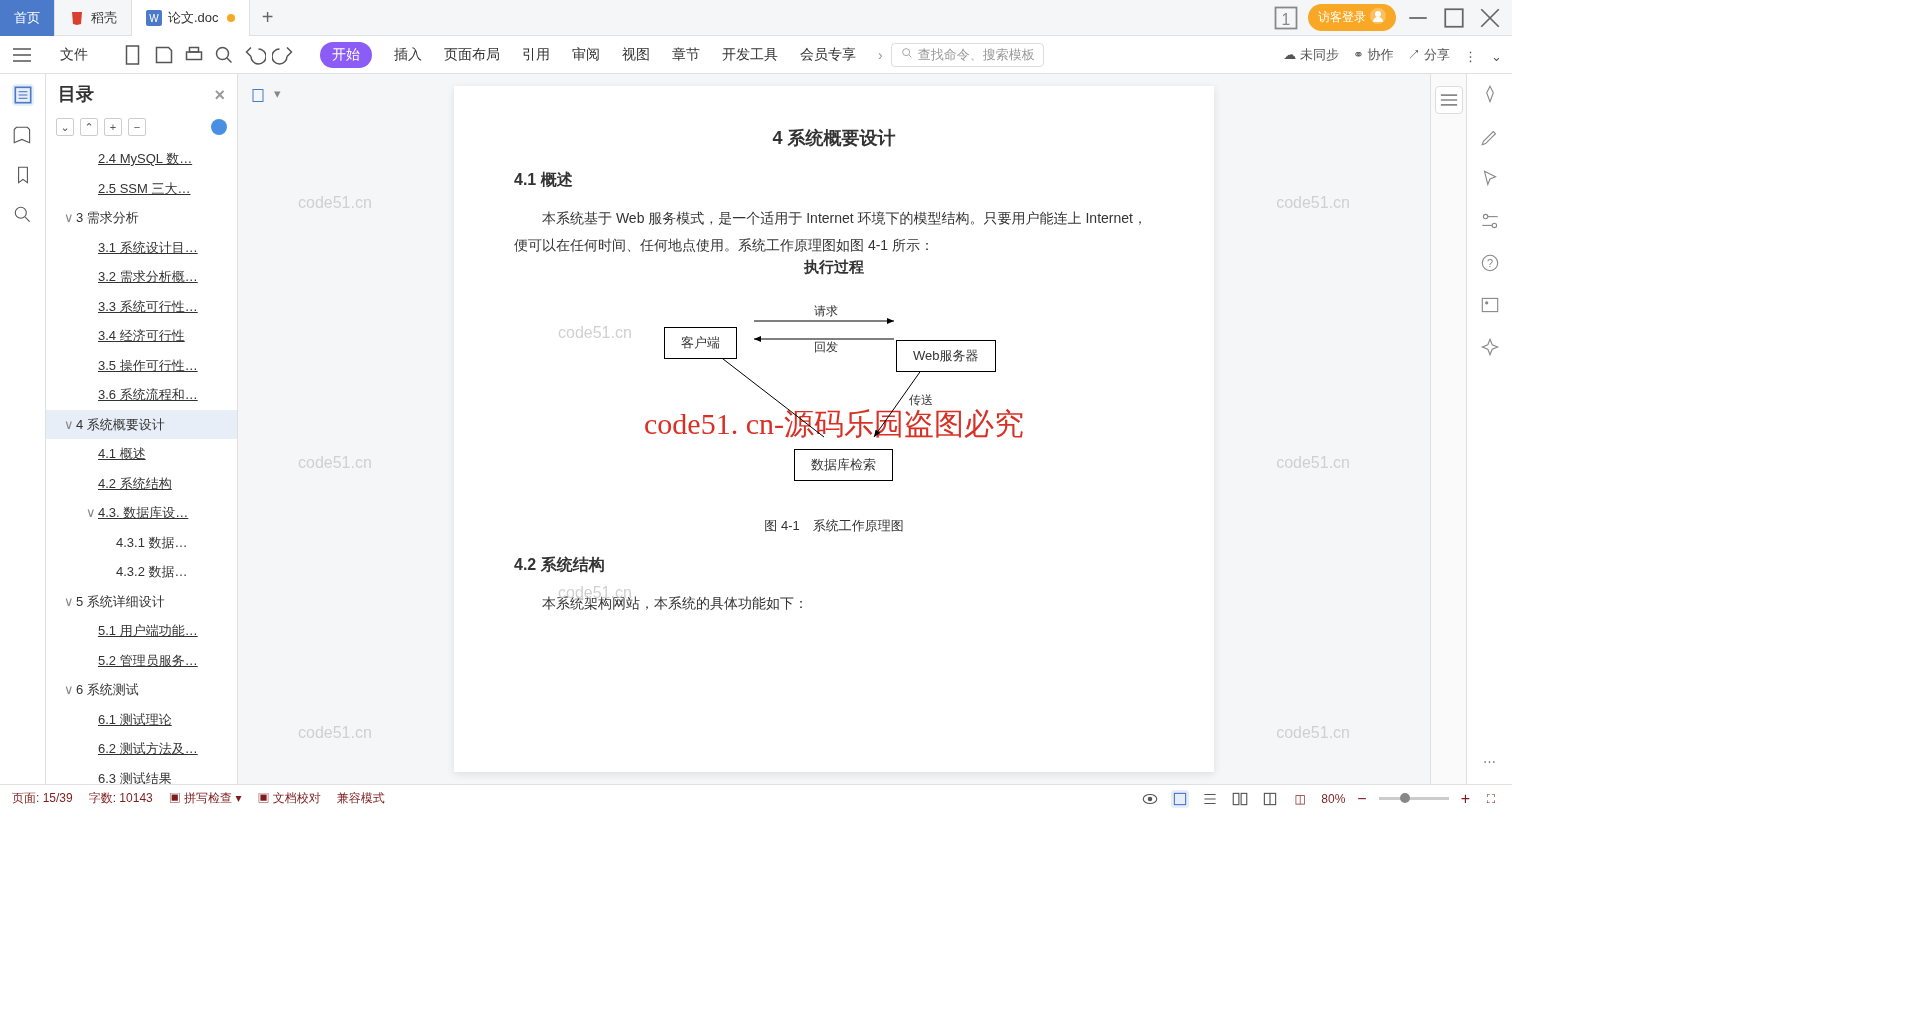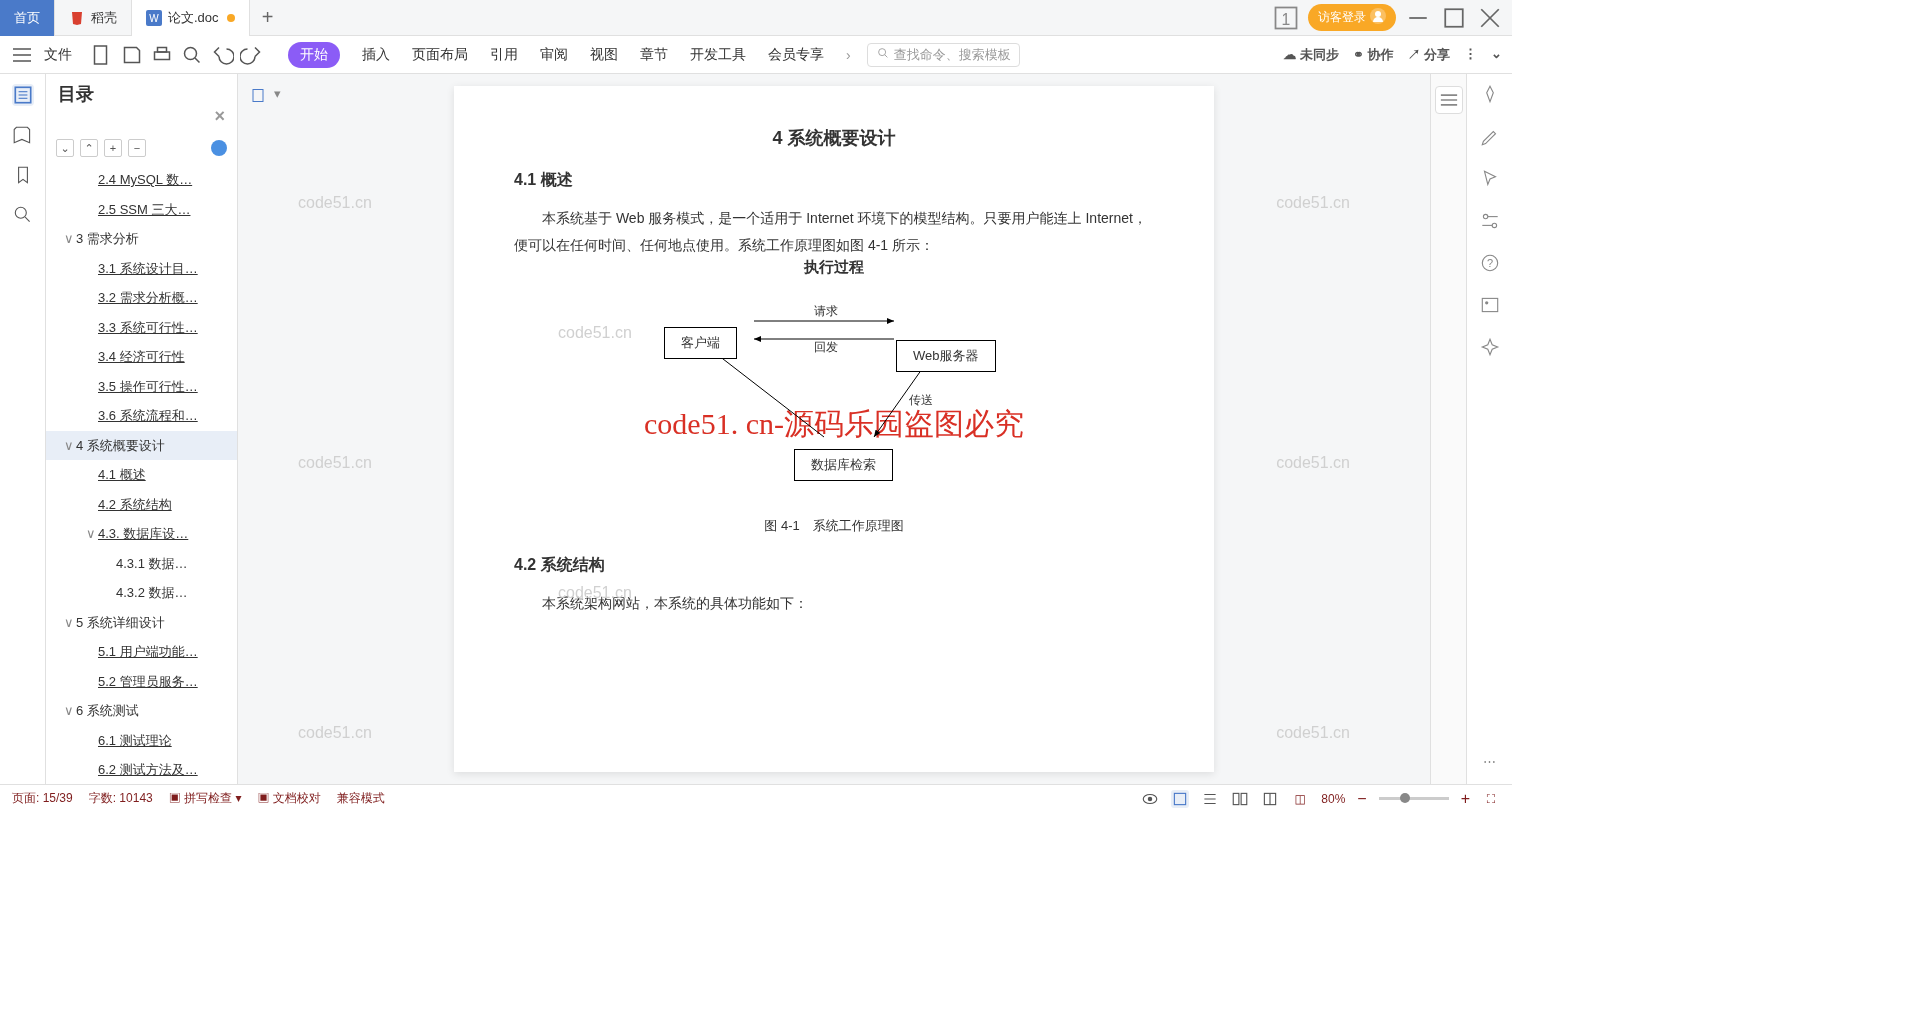--- a/index.html
+++ b/index.html
@@ -8,33 +8,33 @@
 .tab { display: flex; align-items: center; height: 36px; padding: 16px 14px; border-right: 1px solid #e0e0e0; cursor: pointer; }
 .tab.home { background: #4a7ac9; color: #fff; }
 .tab .ticon { width: 16px; height: 16px; margin-right: 6px; display: inline-flex; align-items: center; justify-content: center; }
 .tab.doc { background: #fff; }
 .tab-add { width: 36px; display: flex; align-items: center; justify-content: center; color: #666; font-size: 20px; }
 .titlebar-right { margin-left: auto; display: flex; align-items: center; gap: 8px; padding-right: 8px; }
 .login-btn { background: #f9a826; color: #fff; padding: 4px 10px; border-radius: 14px; display: flex; align-items: center; gap: 4px; font-size: 12px; }
 .winbtn { width: 28px; height: 28px; display: flex; align-items: center; justify-content: center; color: #666; }
 .menubar { display: flex; align-items: center; height: 38px; border-bottom: 1px solid #e0e0e0; padding: 0 10px; gap: 4px; }
 .menubar .ficon { width: 24px; height: 24px; display: flex; align-items: center; justify-content: center; color: #555; }
-.menubar .file-label { margin: 0 6px; font-size: 14px; }
+.menubar .file-label { margin: 0 22px; font-size: 14px; }
 .qtoolbar { display: flex; gap: 6px; margin-left: 8px; }
 .menutabs { display: flex; margin-left: 20px; gap: 22px; align-items: center; font-size: 14px; }
 .menutab { cursor: pointer; }
 .menutab.active { background: #8b5cf6; color: #fff; padding: 4px 12px; border-radius: 14px; }
-.searchbox { display: flex; align-items: center; border: 1px solid #ddd; border-radius: 4px; padding: 2px 8px; margin-left: 12px; color: #999; gap: 4px; }
-.menubar-right { margin-left: auto; display: flex; align-items: flex-start; gap: 14px; color: #555; font-size: 13px; font-weight: bold; }
+.searchbox { display: flex; align-items: center; border: 1px solid #ddd; border-radius: 4px; padding: 2px 8px; margin-left: 4px; color: #999; gap: 4px; }
+.menubar-right { margin-left: auto; display: flex; align-items: flex-end; gap: 14px; color: #555; font-size: 13px; }
 .main { display: flex; height: calc(100% - 36px - 38px - 28px); }
 .leftrail { width: 46px; border-right: 1px solid #e0e0e0; display: flex; flex-direction: column; align-items: center; padding-top: 10px; gap: 18px; }
 .leftrail .ricon { width: 22px; height: 22px; color: #555; display: flex; align-items: center; justify-content: center; }
 .leftrail .ricon.active { background: #e8eef7; border-radius: 4px; }
 .outline { width: 192px; border-right: 1px solid #e0e0e0; display: flex; flex-direction: column; }
-.outline-hdr { display: flex; align-items: flex-start; padding: 8px 12px; font-size: 18px; font-weight: bold; flex-direction: column; }
+.outline-hdr { display: flex; align-items: flex-end; padding: 8px 12px; font-size: 18px; font-weight: bold; }
 .outline-hdr .close { margin-left: auto; color: #999; }
 .outline-tools { display: flex; gap: 6px; padding: 4px 10px; align-items: center; }
 .ot-btn { width: 18px; height: 18px; border: 1px solid #ccc; display: flex; align-items: center; justify-content: center; font-size: 11px; color: #555; border-radius: 2px; }
 .ot-badge { margin-left: auto; width: 16px; height: 16px; border-radius: 50%; background: #4a90e2; }
 .toc { flex: 1; overflow-y: auto; padding: 4px 0; }
 .toc-item { padding: 5px 8px 5px 12px; cursor: pointer; white-space: nowrap; overflow: hidden; text-overflow: ellipsis; font-size: 13px; line-height: 1.5; }
 .toc-item.l1 { padding-left: 18px; }
 .toc-item.l2 { padding-left: 40px; text-decoration: underline; }
 .toc-item.l3 { padding-left: 58px; }
 .toc-item.sel { background: #e8eef7; }

